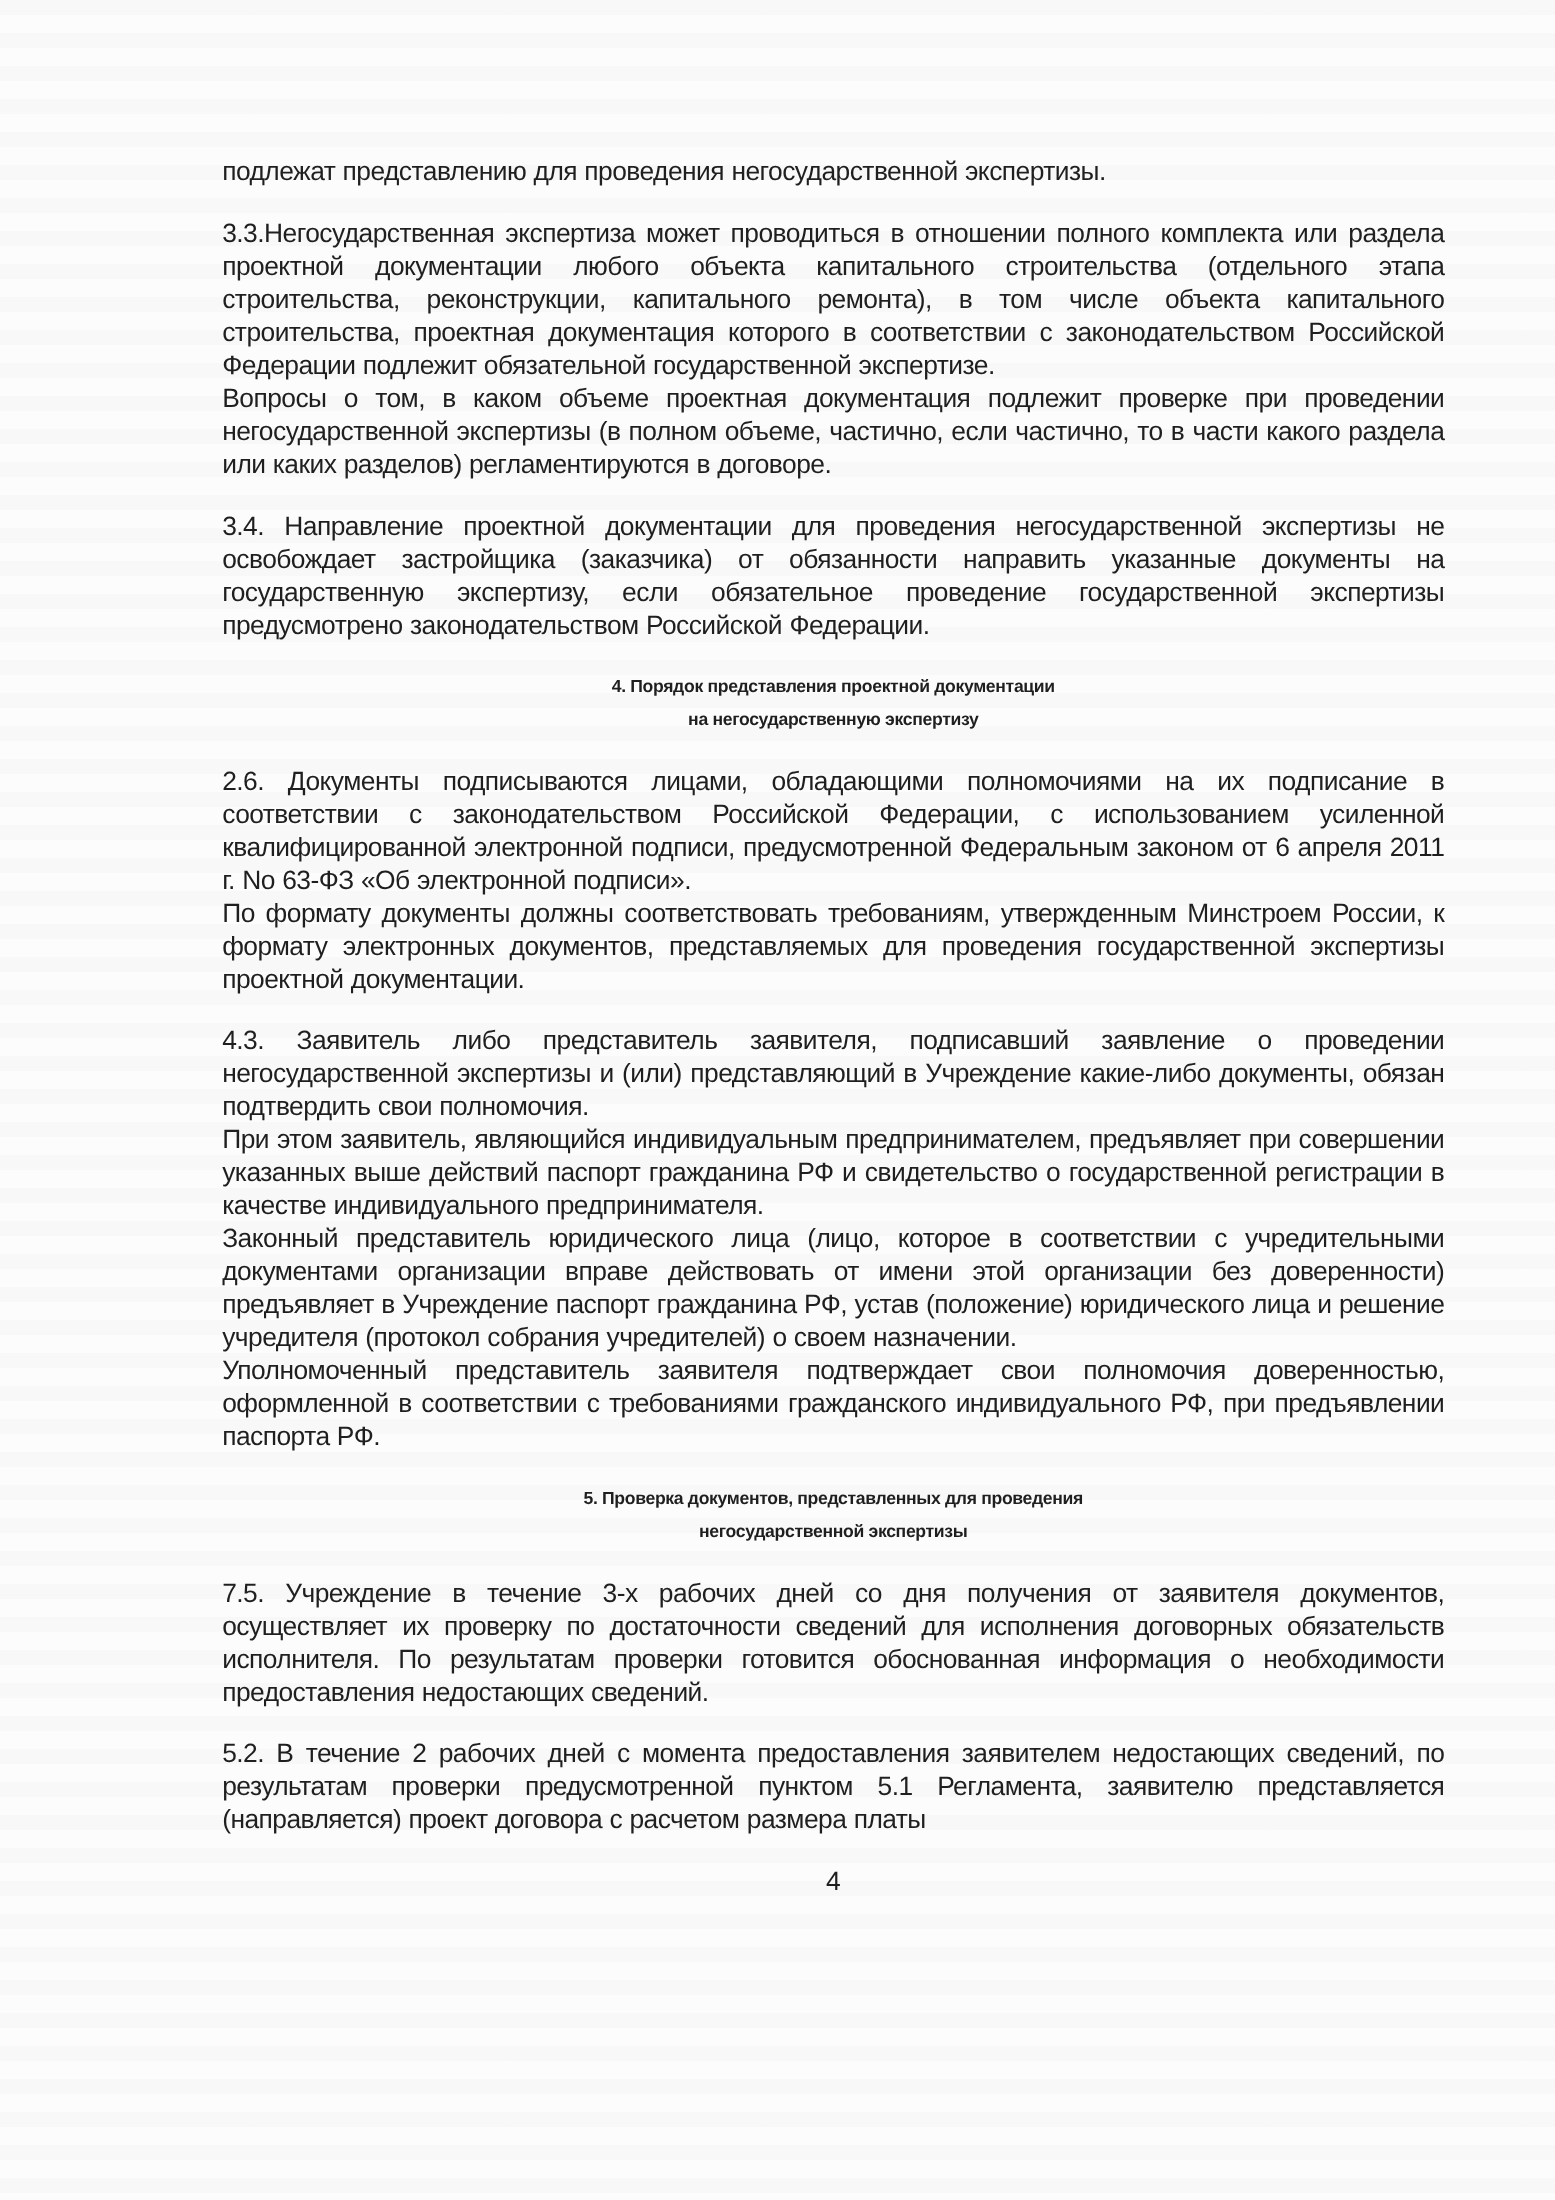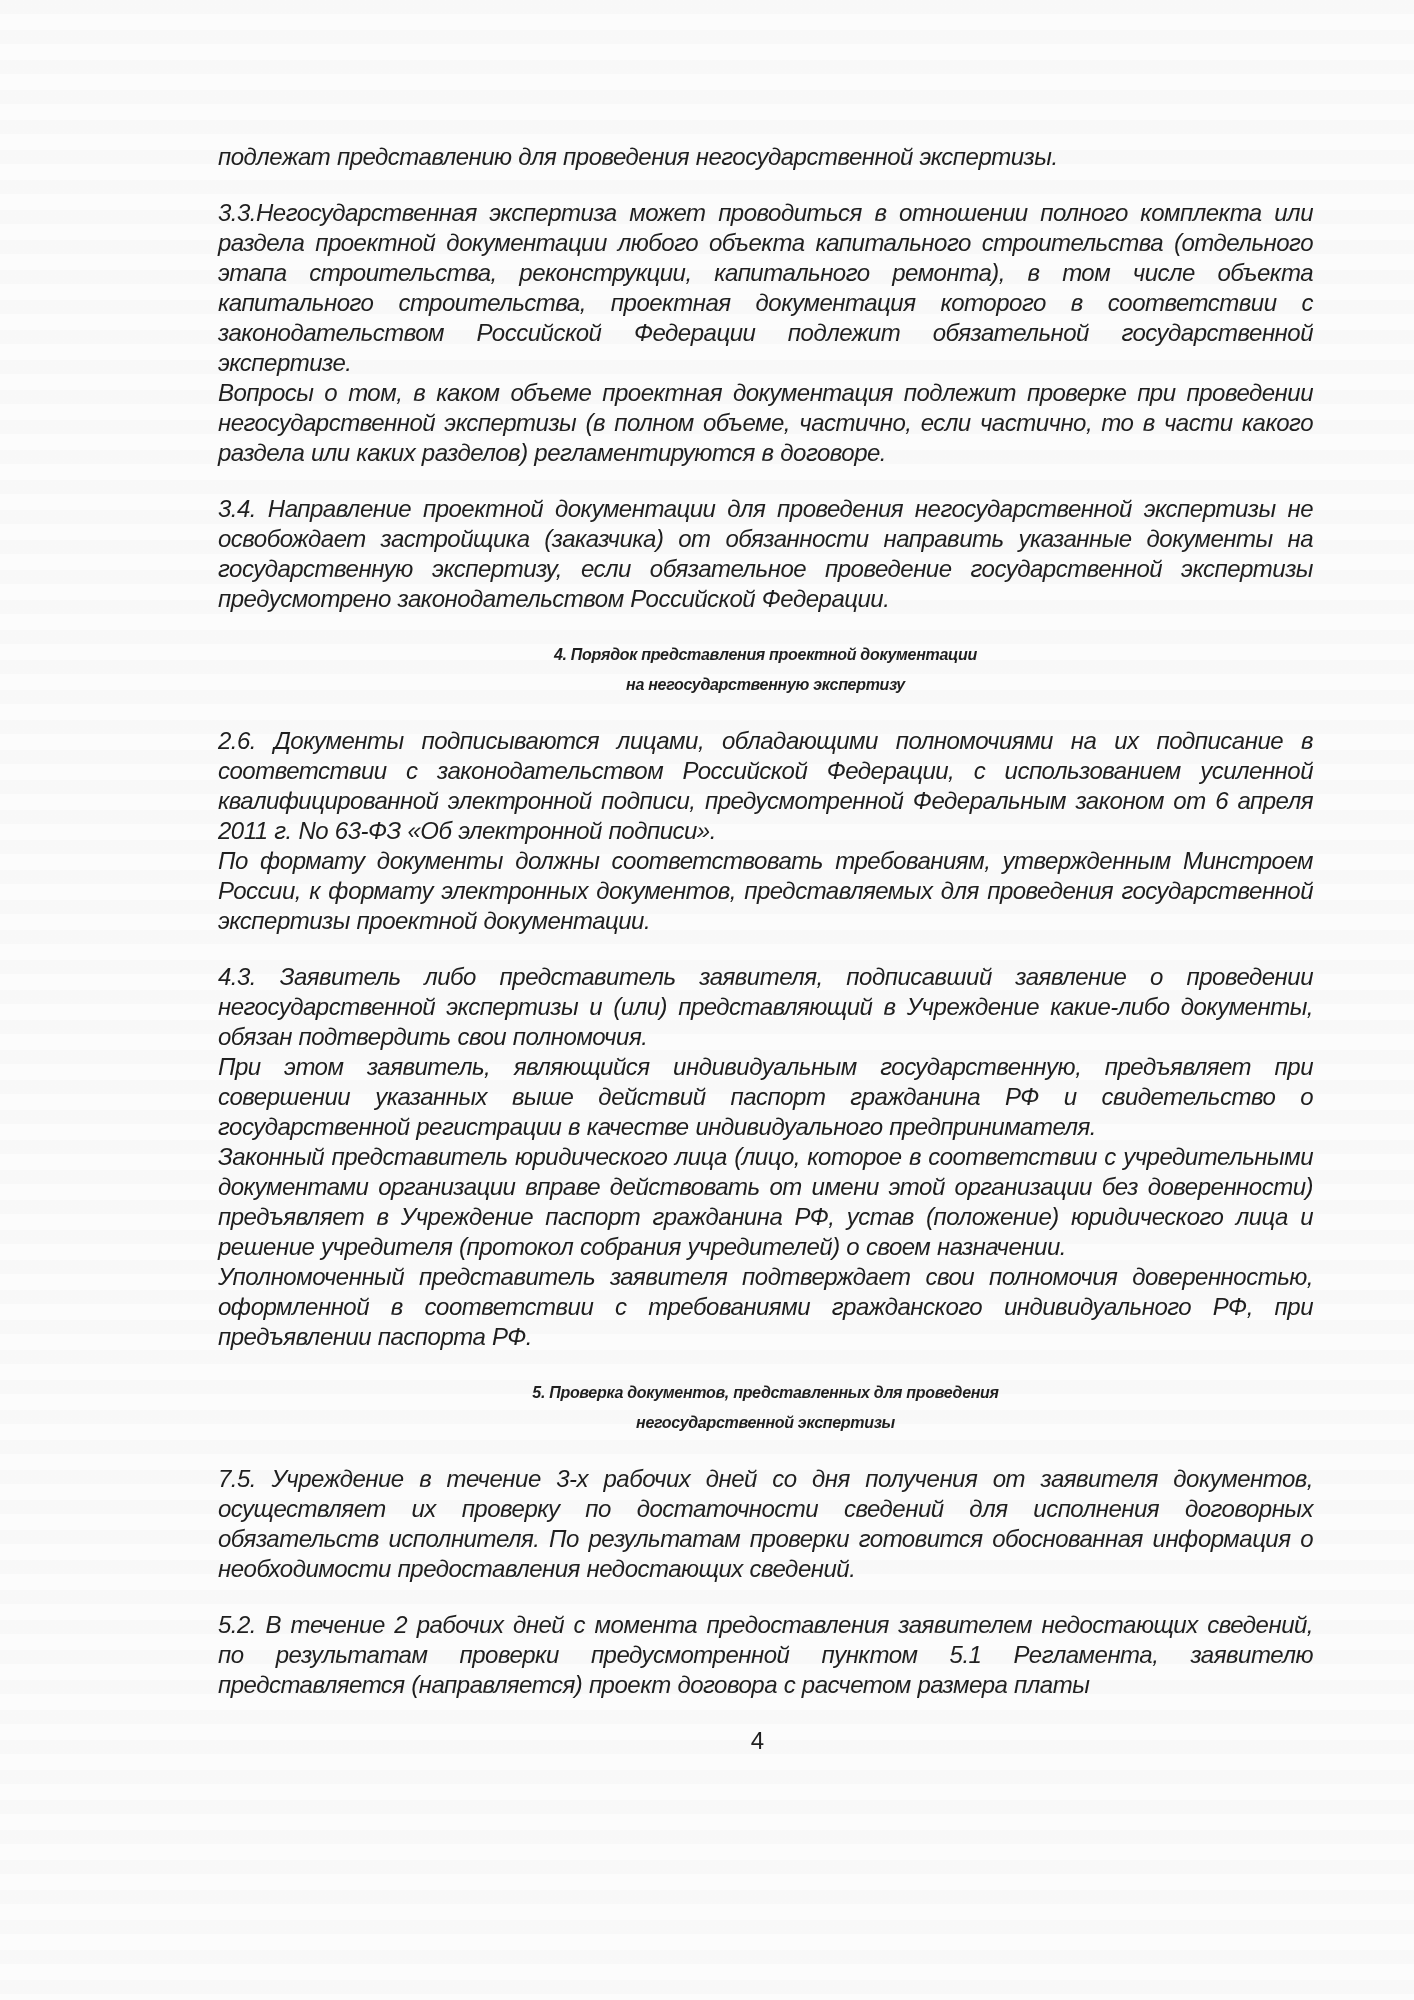--- a/index.html
+++ b/index.html
@@ -16,21 +16,21 @@
     background:
       repeating-linear-gradient(180deg,
         rgba(0,0,0,0.016) 0px, rgba(0,0,0,0.016) 14px,
         rgba(0,0,0,0.0) 14px, rgba(0,0,0,0.0) 30px),
       var(--paper, #fcfcfc);
     color: var(--ink, #1f1f1f);
     font-family: "Liberation Sans", sans-serif;
     overflow: hidden;
     position: relative;
   }
-  .block { margin: 0 0 26px 16px; font-style: italic; }
+  .block { margin: 0 0 26px 0; }
   .para {
     margin: 0;
     font-size: 24px;
     line-height: 30px;
     letter-spacing: -0.5px;
     text-align: justify;
     word-spacing: 0.5px;
   }
   .heading {
     margin: 0;
@@ -74,21 +74,21 @@
   </section>
 
 
   <section class="block">
     <p class="para">2.6. Документы подписываются лицами, обладающими полномочиями на их подписание в соответствии с законодательством Российской Федерации, с использованием усиленной квалифицированной электронной подписи, предусмотренной Федеральным законом от 6 апреля 2011 г. No 63-ФЗ «Об электронной подписи».</p>
     <p class="para">По формату документы должны соответствовать требованиям, утвержденным Минстроем России, к формату электронных документов, представляемых для проведения государственной экспертизы проектной документации.</p>
   </section>
 
   <section class="block">
     <p class="para">4.3. Заявитель либо представитель заявителя, подписавший заявление о проведении негосударственной экспертизы и (или) представляющий в  Учреждение какие-либо документы, обязан подтвердить свои полномочия.</p>
-    <p class="para">При этом заявитель, являющийся индивидуальным государственную,  предъявляет при совершении указанных выше действий паспорт гражданина РФ и свидетельство о государственной регистрации в качестве индивидуального предпринимателя.</p>
+    <p class="para">При этом заявитель, являющийся индивидуальным предпринимателем,  предъявляет при совершении указанных выше действий паспорт гражданина РФ и свидетельство о государственной регистрации в качестве индивидуального предпринимателя.</p>
     <p class="para">Законный представитель юридического лица (лицо, которое в соответствии с учредительными документами организации вправе действовать от имени этой организации без доверенности) предъявляет в Учреждение паспорт гражданина РФ, устав (положение) юридического лица и решение учредителя (протокол собрания учредителей) о своем назначении.</p>
     <p class="para">Уполномоченный представитель заявителя подтверждает свои полномочия доверенностью, оформленной в соответствии с требованиями гражданского индивидуального РФ, при предъявлении паспорта РФ.</p>
   </section>
 
   <section class="block">
     <h2 class="heading">
       <span class="hline">5. Проверка документов, представленных для проведения</span>
       <span class="hline">негосударственной экспертизы</span>
     </h2>
   </section>

